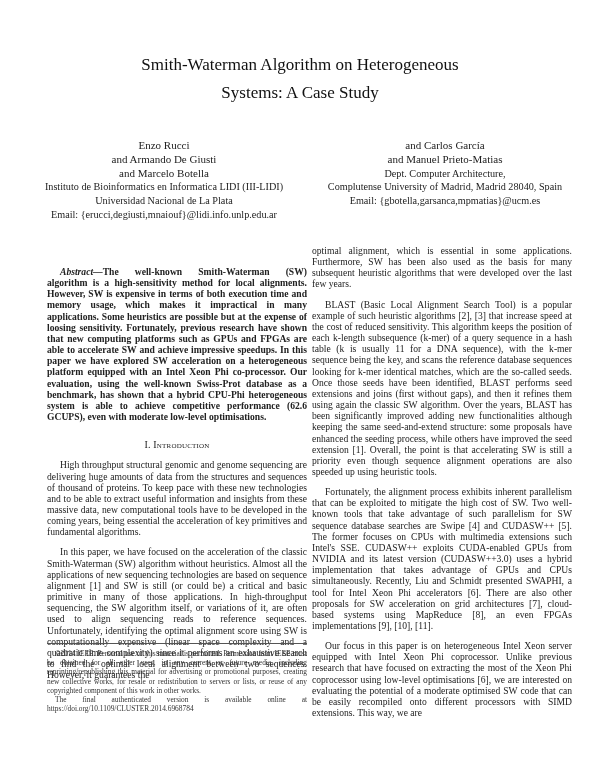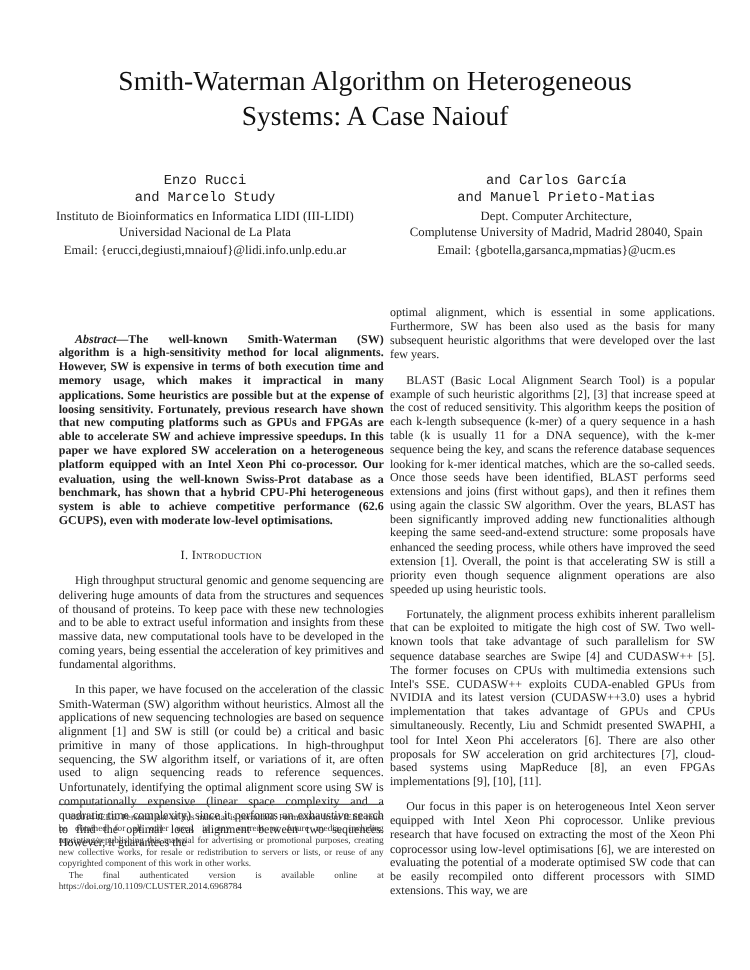--- a/index.html
+++ b/index.html
@@ -3,27 +3,27 @@
   <meta charset="utf-8">
   <style>
     html, body { margin: 0; padding: 0; background: #ffffff; }
     body {
       width: 600px; height: 776px; position: relative; overflow: hidden;
       font-family: "Liberation Serif", "DejaVu Serif", serif;
       color: #1a1a1a;
     }
     .title {
       position: absolute; left: 0; top: 51px; width: 600px;
-      text-align: center; font-size: 22px; line-height: 28px; color: #111;
+      text-align: center; font-size: 17px; line-height: 28px; color: #111;
     }
     .author-block {
       position: absolute; top: 139px; text-align: center;
       font-size: 10.2px; line-height: 13.6px; color: #222;
     }
-    .author-block .name { font-size: 11px; line-height: 13.8px; font-family: Liberation Mono, monospace; }
+    .author-block .name { font-size: 11px; line-height: 13.8px; }
     .author-block.left { left: 24px; width: 280px; }
     .author-block.right { left: 302px; width: 286px; }
 
     .col {
       position: absolute; top: 245px; width: 260px;
       font-size: 9.6px; line-height: 11.15px; text-align: justify;
       color: #222;
     }
     .col.left { left: 47px; margin-top: 21px; }
     .col.right { left: 312px; }
@@ -46,26 +46,27 @@
       font-size: 7.4px; line-height: 9.2px; text-align: justify; color: #333;
     }
     .footnote p { margin: 0; text-indent: 8px; }
     .footnote p.cont { text-indent: 8px; }
   </style>
 </head>
 <body>
 
 <div class="title">
   <div>Smith-Waterman Algorithm on Heterogeneous</div>
-  <div>Systems: A Case Naiouf</div>
+  <div>Systems: A Case Study</div>
 </div>
 
 <div class="author-block left">
   <div class="name">Enzo Rucci</div>
-  <div class="name">and Marcelo Study</div>
+  <div class="name">and Armando De Giusti</div>
+  <div class="name">and Marcelo Botella</div>
   <div>Instituto de Bioinformatics en Informatica LIDI (III-LIDI)</div>
   <div>Universidad Nacional de La Plata</div>
   <div>Email: {erucci,degiusti,mnaiouf}@lidi.info.unlp.edu.ar</div>
 </div>
 
 <div class="author-block right">
   <div class="name">and Carlos García</div>
   <div class="name">and Manuel Prieto-Matias</div>
   <div>Dept. Computer Architecture,</div>
   <div>Complutense University of Madrid, Madrid 28040, Spain</div>

